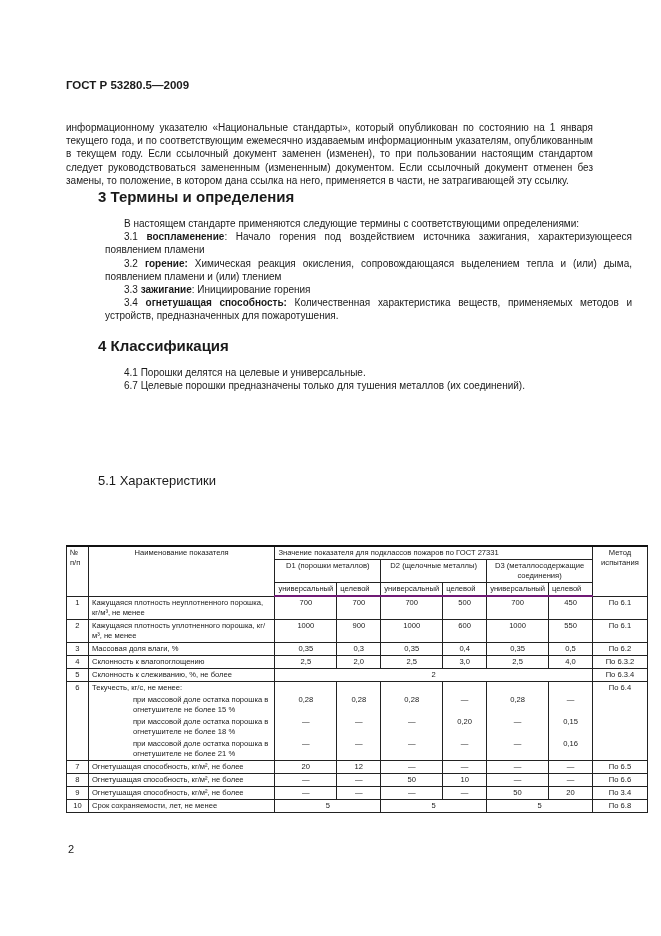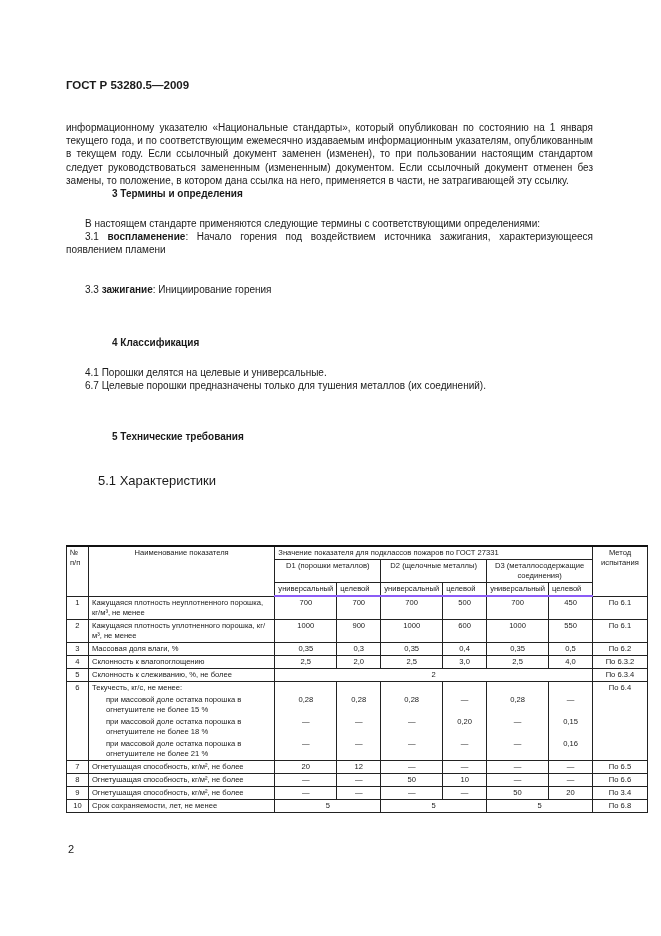--- a/index.html
+++ b/index.html
@@ -1,54 +1,55 @@
 <!DOCTYPE html>
 <html><head>
 <meta charset="utf-8">
 <style>
   html, body { margin:0; padding:0; background:#ffffff; }
   body { width:661px; height:936px; position:relative; overflow:hidden;
          font-family:"Liberation Sans", sans-serif; color:#1a1a1a; }
   .page { position:absolute; left:0; top:0; width:648px; height:936px; }
   .doc-header { position:absolute; left:66px; top:79px; font-size:11.5px; font-weight:bold; }
   .para { position:absolute; left:66px; width:527px; font-size:10px; line-height:13.2px; text-align:justify; }
-  .indent { text-indent:19px; }
-  .h2 { position:absolute; left:112px; font-size:10px; font-weight:bold; }
+  .indent { text-indent:19px;margin-left:39px; }
+  .h2 { position:absolute; left:98px; font-size:15px; font-weight:bold; }
   .h3 { position:absolute; left:98px; font-size:13px; font-weight:normal; }
   b { font-weight:bold; }
   .caption { position:absolute; left:66px; top:530px; font-size:9px; }
   .caption .spaced { letter-spacing:2px; }
   table.t1 { position:absolute; left:66px; top:545px; border-collapse:collapse;
              font-size:7.6px; line-height:10px; table-layout:fixed; }
   table.t1 td { border:1px solid #222; padding:1px 3px; vertical-align:top; }
   table.t1 .c { text-align:center; }
   table.t1 .outer-top td { border-top:2px solid #111; }
-  table.t1 tr.head-end td { border-bottom:2px solid #8b5cf6; }
-  table.t1 .sub { padding-left:17px; }
+  table.t1 tr.head-end td { border-bottom:2px solid #701a75; }
+  table.t1 .sub { padding-left:44px; }
   .pagenum { position:absolute; left:68px; top:843px; font-size:11px; }
 </style>
 </head>
 <body>
 
 <div class="page">
 
   <div class="doc-header">ГОСТ Р 53280.5—2009</div>
 
   <div class="para" style="top:121px;">информационному указателю «Национальные стандарты», который опубликован по состоянию на 1 января текущего года, и по соответствующим ежемесячно издаваемым информационным указателям, опубликованным в текущем году. Если ссылочный документ заменен (изменен), то при пользовании настоящим стандартом следует руководствоваться замененным (измененным) документом. Если ссылочный документ отменен без замены, то положение, в котором дана ссылка на него, применяется в части, не затрагивающей эту ссылку.</div>
 
   <div class="h2" style="top:188px;">3 Термины и определения</div>
   <div class="para indent" style="top:217px;">В настоящем стандарте применяются следующие термины с соответствующими определениями:</div>
   <div class="para indent" style="top:230px;"><span>3.1</span> <b>воспламенение</b><span>: Начало горения под воздействием источника зажигания, характеризующееся появлением пламени</span></div>
+  <div class="para indent" style="top:257px;"><span>3.2</span> <b>горение:</b><span> Химическая реакция окисления, сопровождающаяся выделением тепла и (или) дыма, появлением пламени и (или) тлением</span></div>
   <div class="para indent" style="top:283px;"><span>3.3</span> <b>зажигание</b><span>: Инициирование горения</span></div>
+  <div class="para indent" style="top:296px;"><span>3.4</span> <b>огнетушащая способность:</b><span> Количественная характеристика веществ, применяемых методов и устройств, предназначенных для пожаротушения.</span></div>
 
   <div class="h2" style="top:337px;">4 Классификация</div>
   <div class="para indent" style="top:366px;">4.1 Порошки делятся на целевые и универсальные.</div>
   <div class="para indent" style="top:379px;">6.7 Целевые порошки предназначены только для тушения металлов (их соединений).</div>
 
-  <div class="h2" style="top:431px;">5 Технические требования</div>
   <div class="h3" style="top:473px;">5.1 Характеристики</div>
 
 
   <table class="t1">
     <colgroup>
       <col style="width:22px">
         <col style="width:187px">
       <col style="width:44px">
         <col style="width:44px">
       <col style="width:44px">

